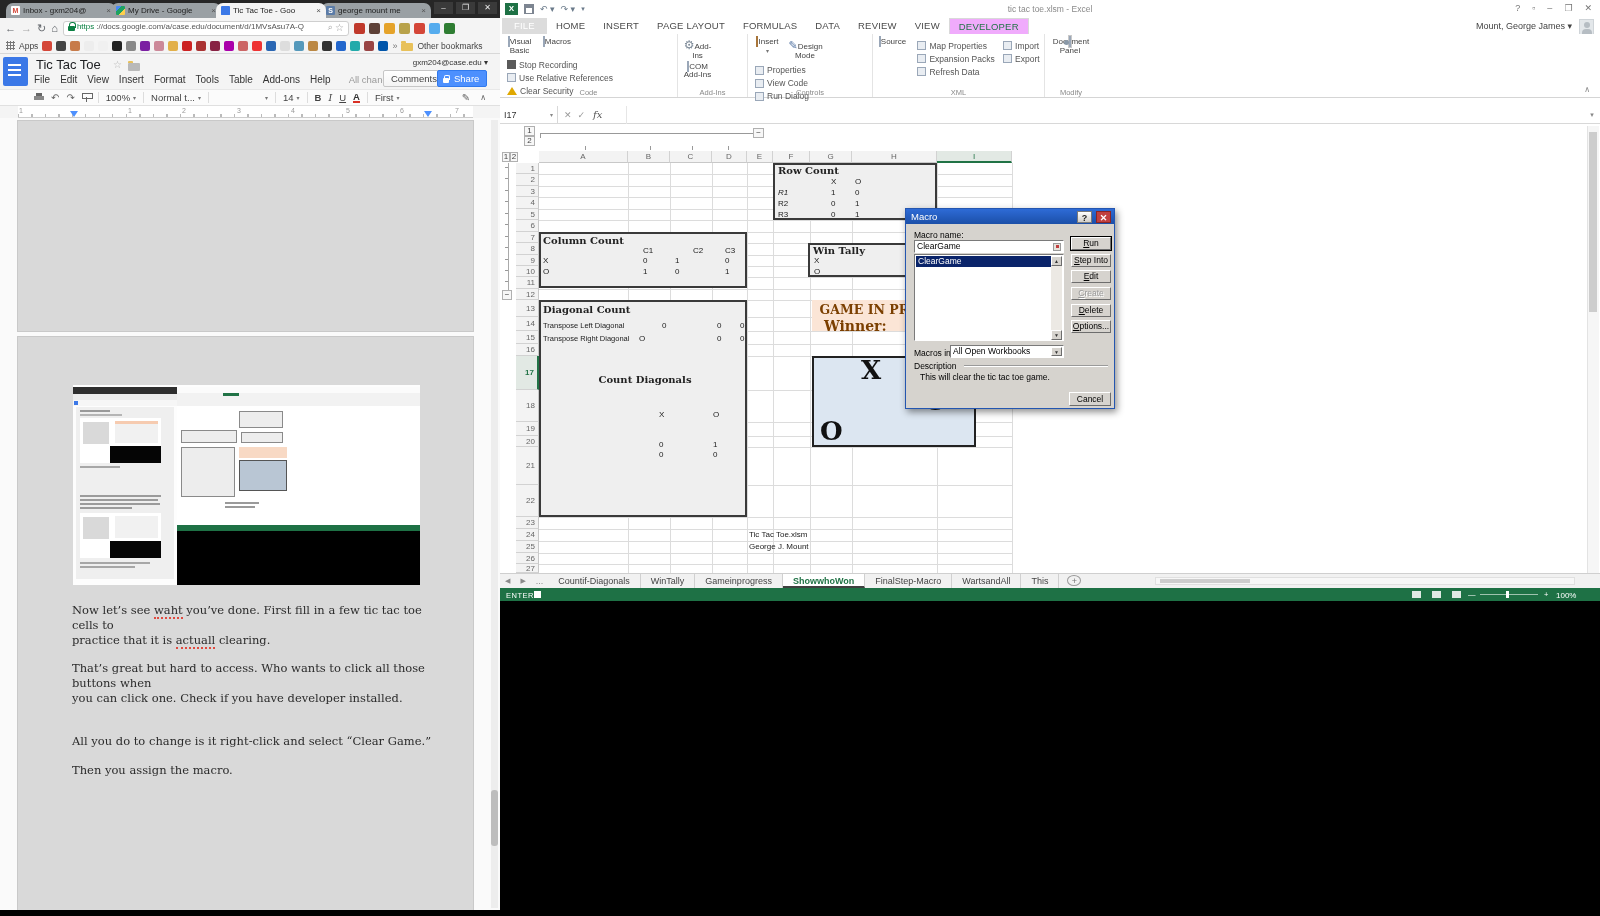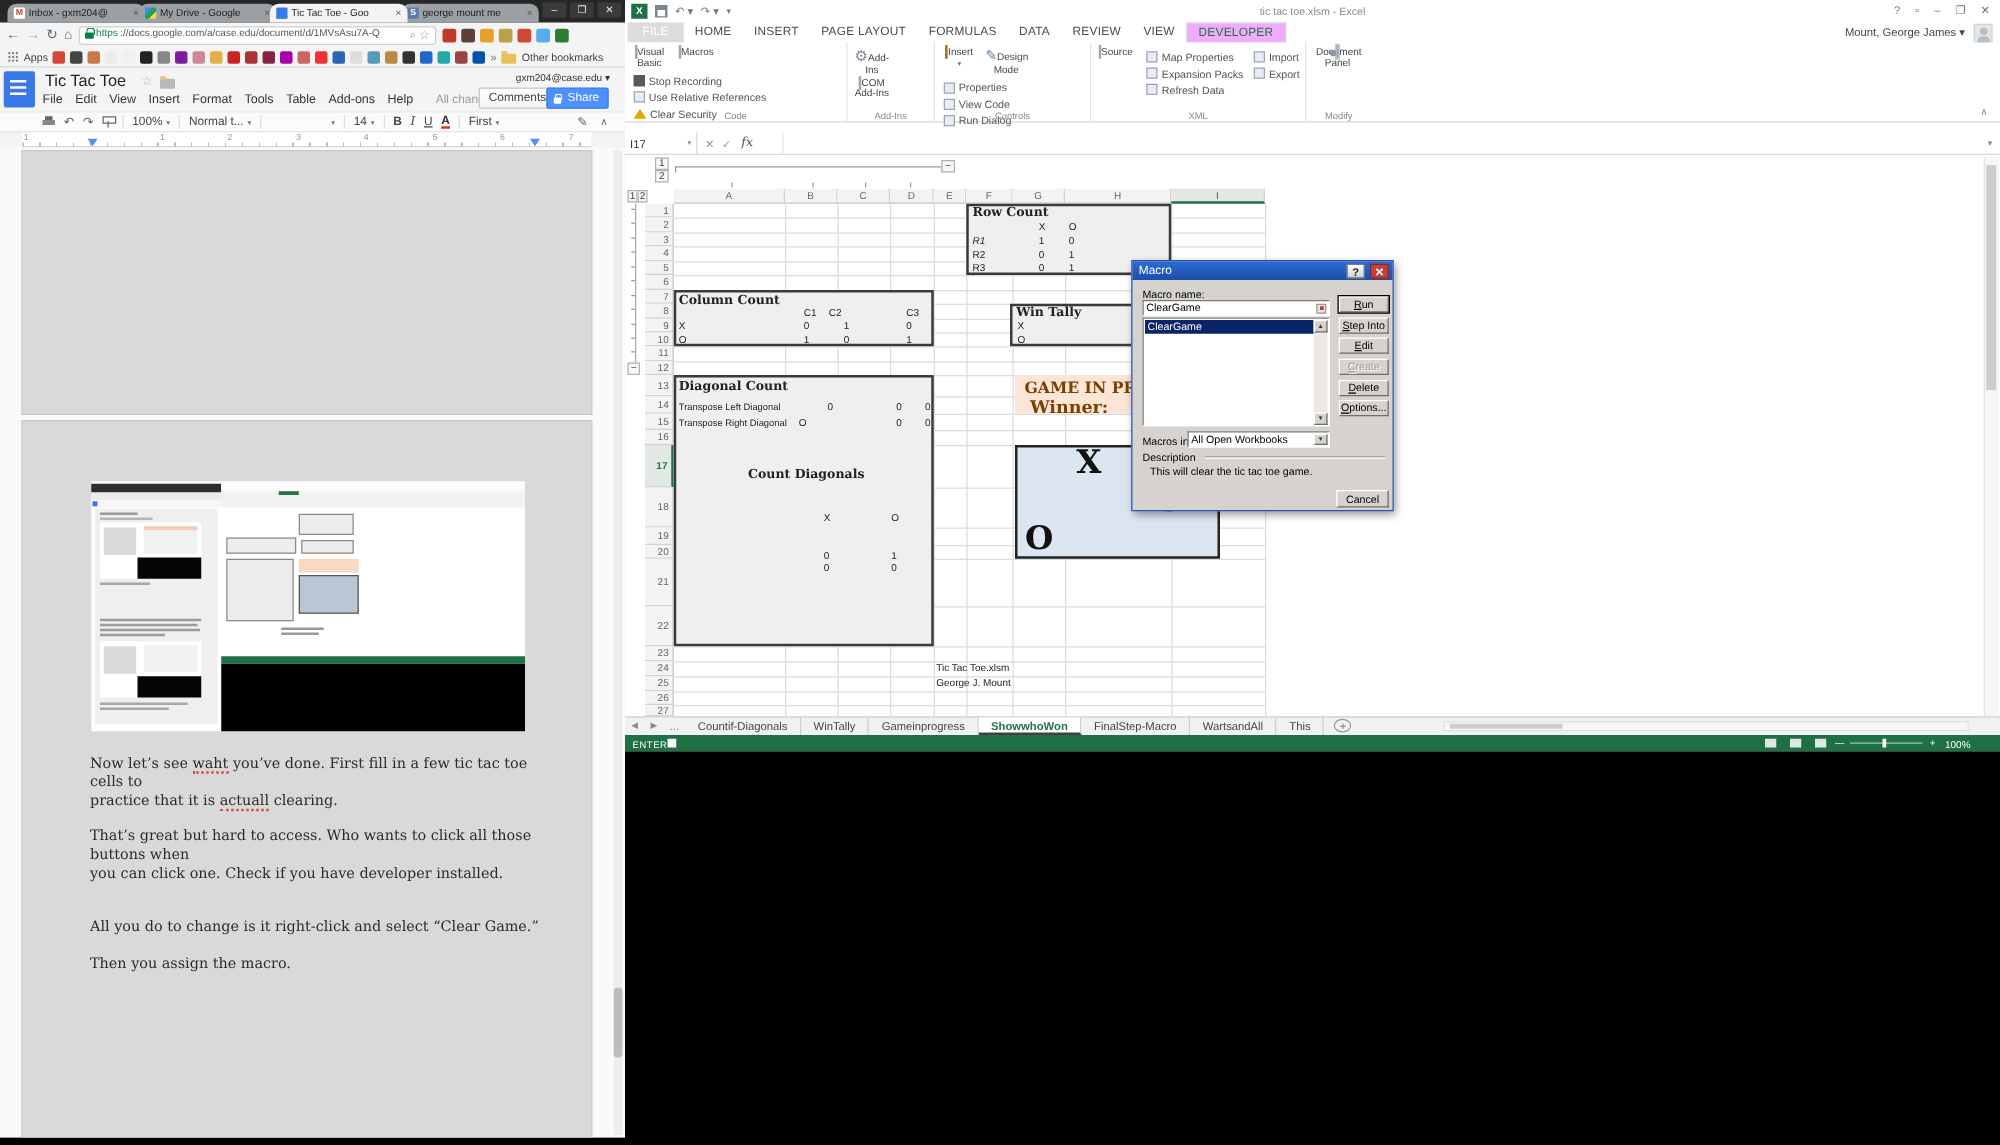--- a/index.html
+++ b/index.html
@@ -698,24 +698,24 @@
         <span class="cell" style="left: 3px; top: 23px; font-style: italic;">R1</span>
         <span class="cell" style="left: 56px; top: 23px;">1</span>
         <span class="cell" style="left: 80px; top: 23px;">0</span>
         <span class="cell" style="left: 3px; top: 34px;">R2</span>
         <span class="cell" style="left: 56px; top: 34px;">0</span>
         <span class="cell" style="left: 80px; top: 34px;">1</span>
         <span class="cell" style="left: 3px; top: 45px;">R3</span>
         <span class="cell" style="left: 56px; top: 45px;">0</span>
         <span class="cell" style="left: 80px; top: 45px;">1</span>
       </div>
-      <div class="xtable" style="left: 39px; top: 232px; width: 208px; height: 45px; z-index: 4; padding-left: 40px;">
+      <div class="xtable" style="left: 39px; top: 232px; width: 208px; height: 56px; z-index: 4; padding-left: 40px;">
         <span class="cell" style="left: 2px; top: 1px; font: bold 10px &quot;DejaVu Serif&quot;, serif;">Column Count</span>
         <span class="cell" style="left: 102px; top: 12px;">C1</span>
-        <span class="cell" style="left: 122px; top: 12px;">C2</span>
+        <span class="cell" style="left: 152px; top: 12px;">C2</span>
         <span class="cell" style="left: 184px; top: 12px;">C3</span>
         <span class="cell" style="left: 2px; top: 22px;">X</span>
         <span class="cell" style="left: 102px; top: 22px;">0</span>
         <span class="cell" style="left: 134px; top: 22px;">1</span>
         <span class="cell" style="left: 184px; top: 22px;">0</span>
         <span class="cell" style="left: 2px; top: 33px;">O</span>
         <span class="cell" style="left: 102px; top: 33px;">1</span>
         <span class="cell" style="left: 134px; top: 33px;">0</span>
         <span class="cell" style="left: 184px; top: 33px;">1</span>
       </div>

